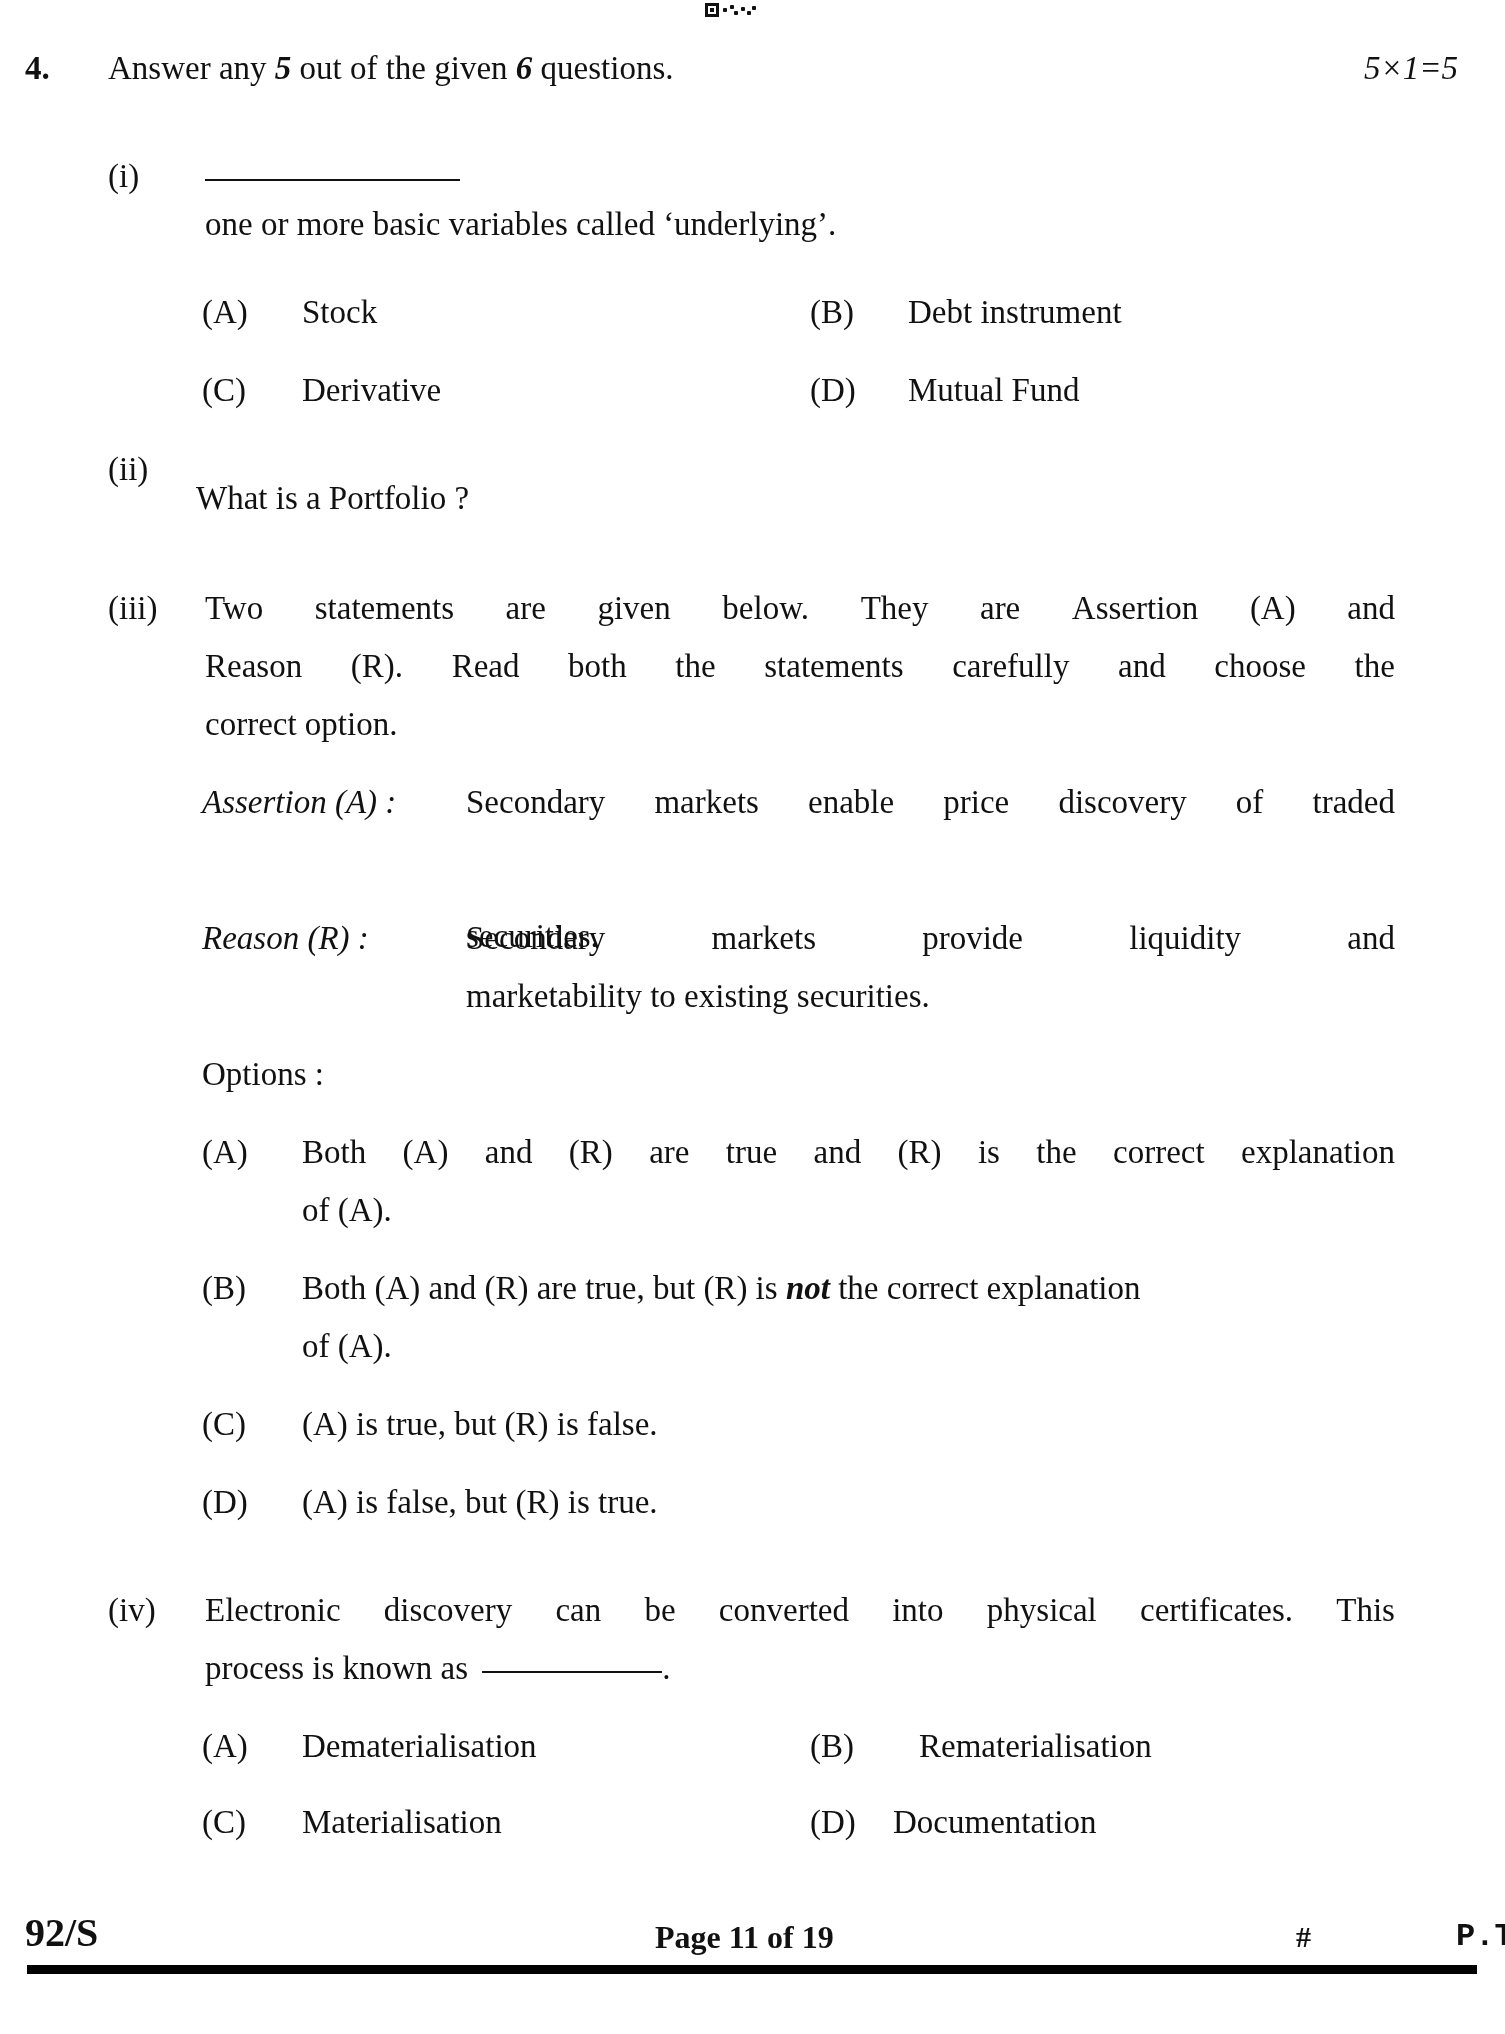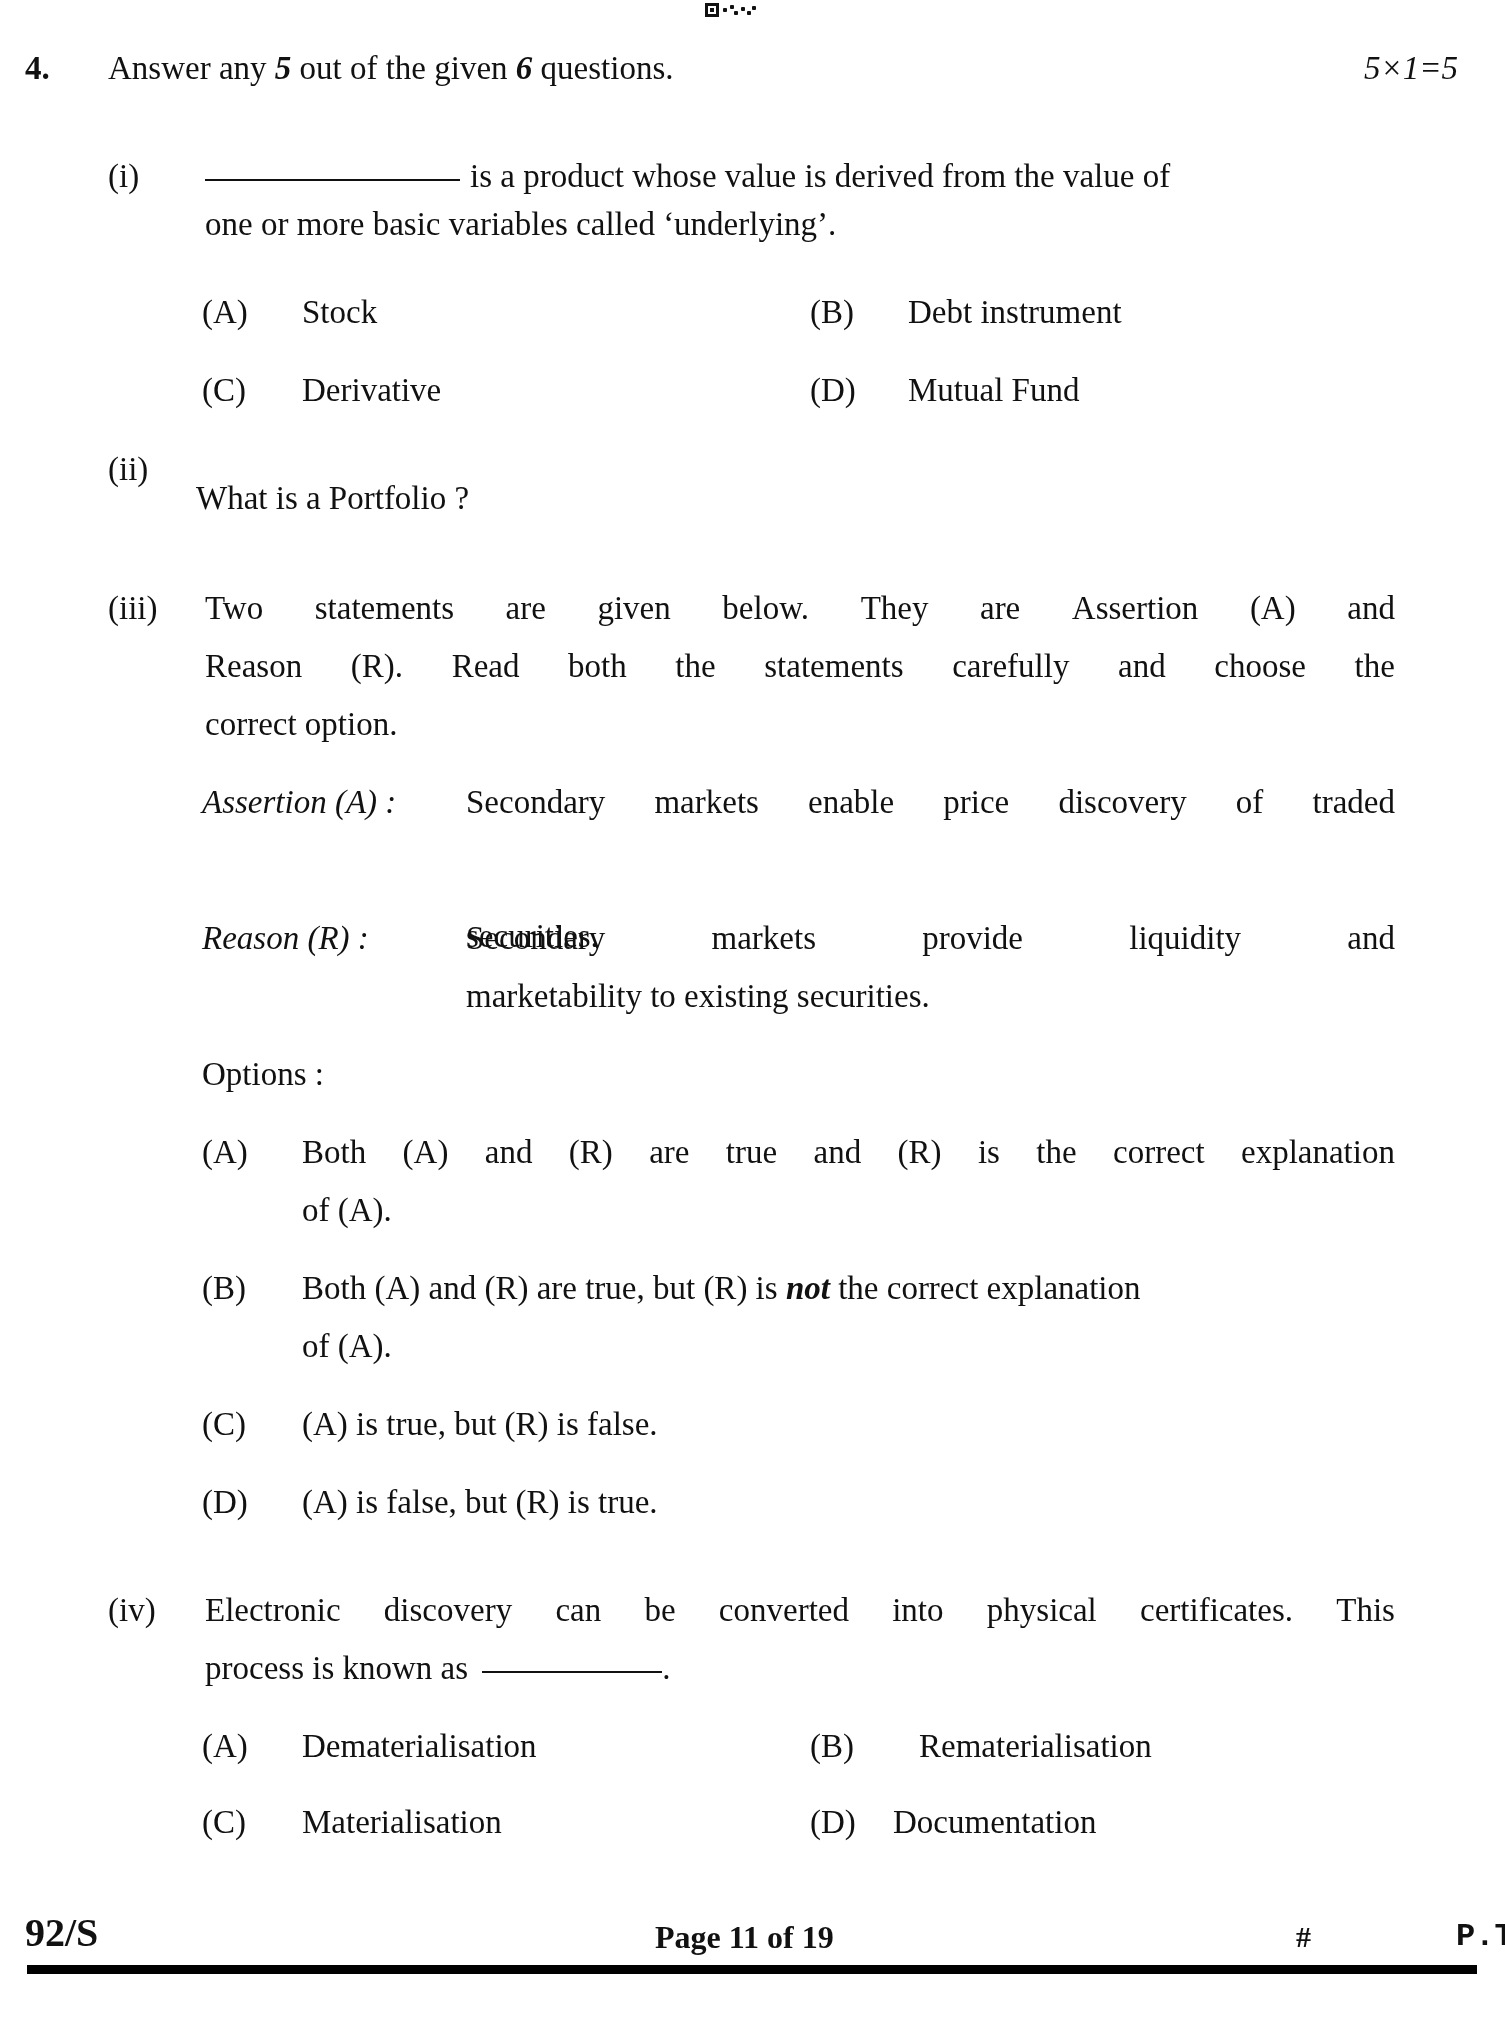--- a/index.html
+++ b/index.html
@@ -42,21 +42,21 @@
 </div>
 
 <div class="abs t bold" style="left:25px; top:48px;">4.</div>
 <div class="abs t" style="left:108px; top:48px;">
   <span>Answer any </span><span class="bold ital">5</span><span> out of the given </span><span class="bold ital">6</span><span> questions.</span>
 </div>
 <div class="abs t ital" style="left:1364px; top:48px;">5×1=5</div>
 
 <div class="abs t" style="left:108px; top:156px;">(i)</div>
 <div class="abs t" style="left:205px; top:156px;">
-  <span class="blank" style="width:255px;"></span><span>is a product whose value is derived from the value of</span>
+  <span class="blank" style="width:255px;"></span>
 </div>
 <div class="abs t" style="left:205px; top:204px;">one or more basic variables called ‘underlying’.</div>
 
 <div class="abs t" style="left:202px; top:292px;">(A)</div>
 <div class="abs t" style="left:302px; top:292px;">Stock</div>
 <div class="abs t" style="left:810px; top:292px;">(B)</div>
 <div class="abs t" style="left:908px; top:292px;">Debt instrument</div>
 <div class="abs t" style="left:202px; top:370px;">(C)</div>
 <div class="abs t" style="left:302px; top:370px;">Derivative</div>
 <div class="abs t" style="left:810px; top:370px;">(D)</div>

